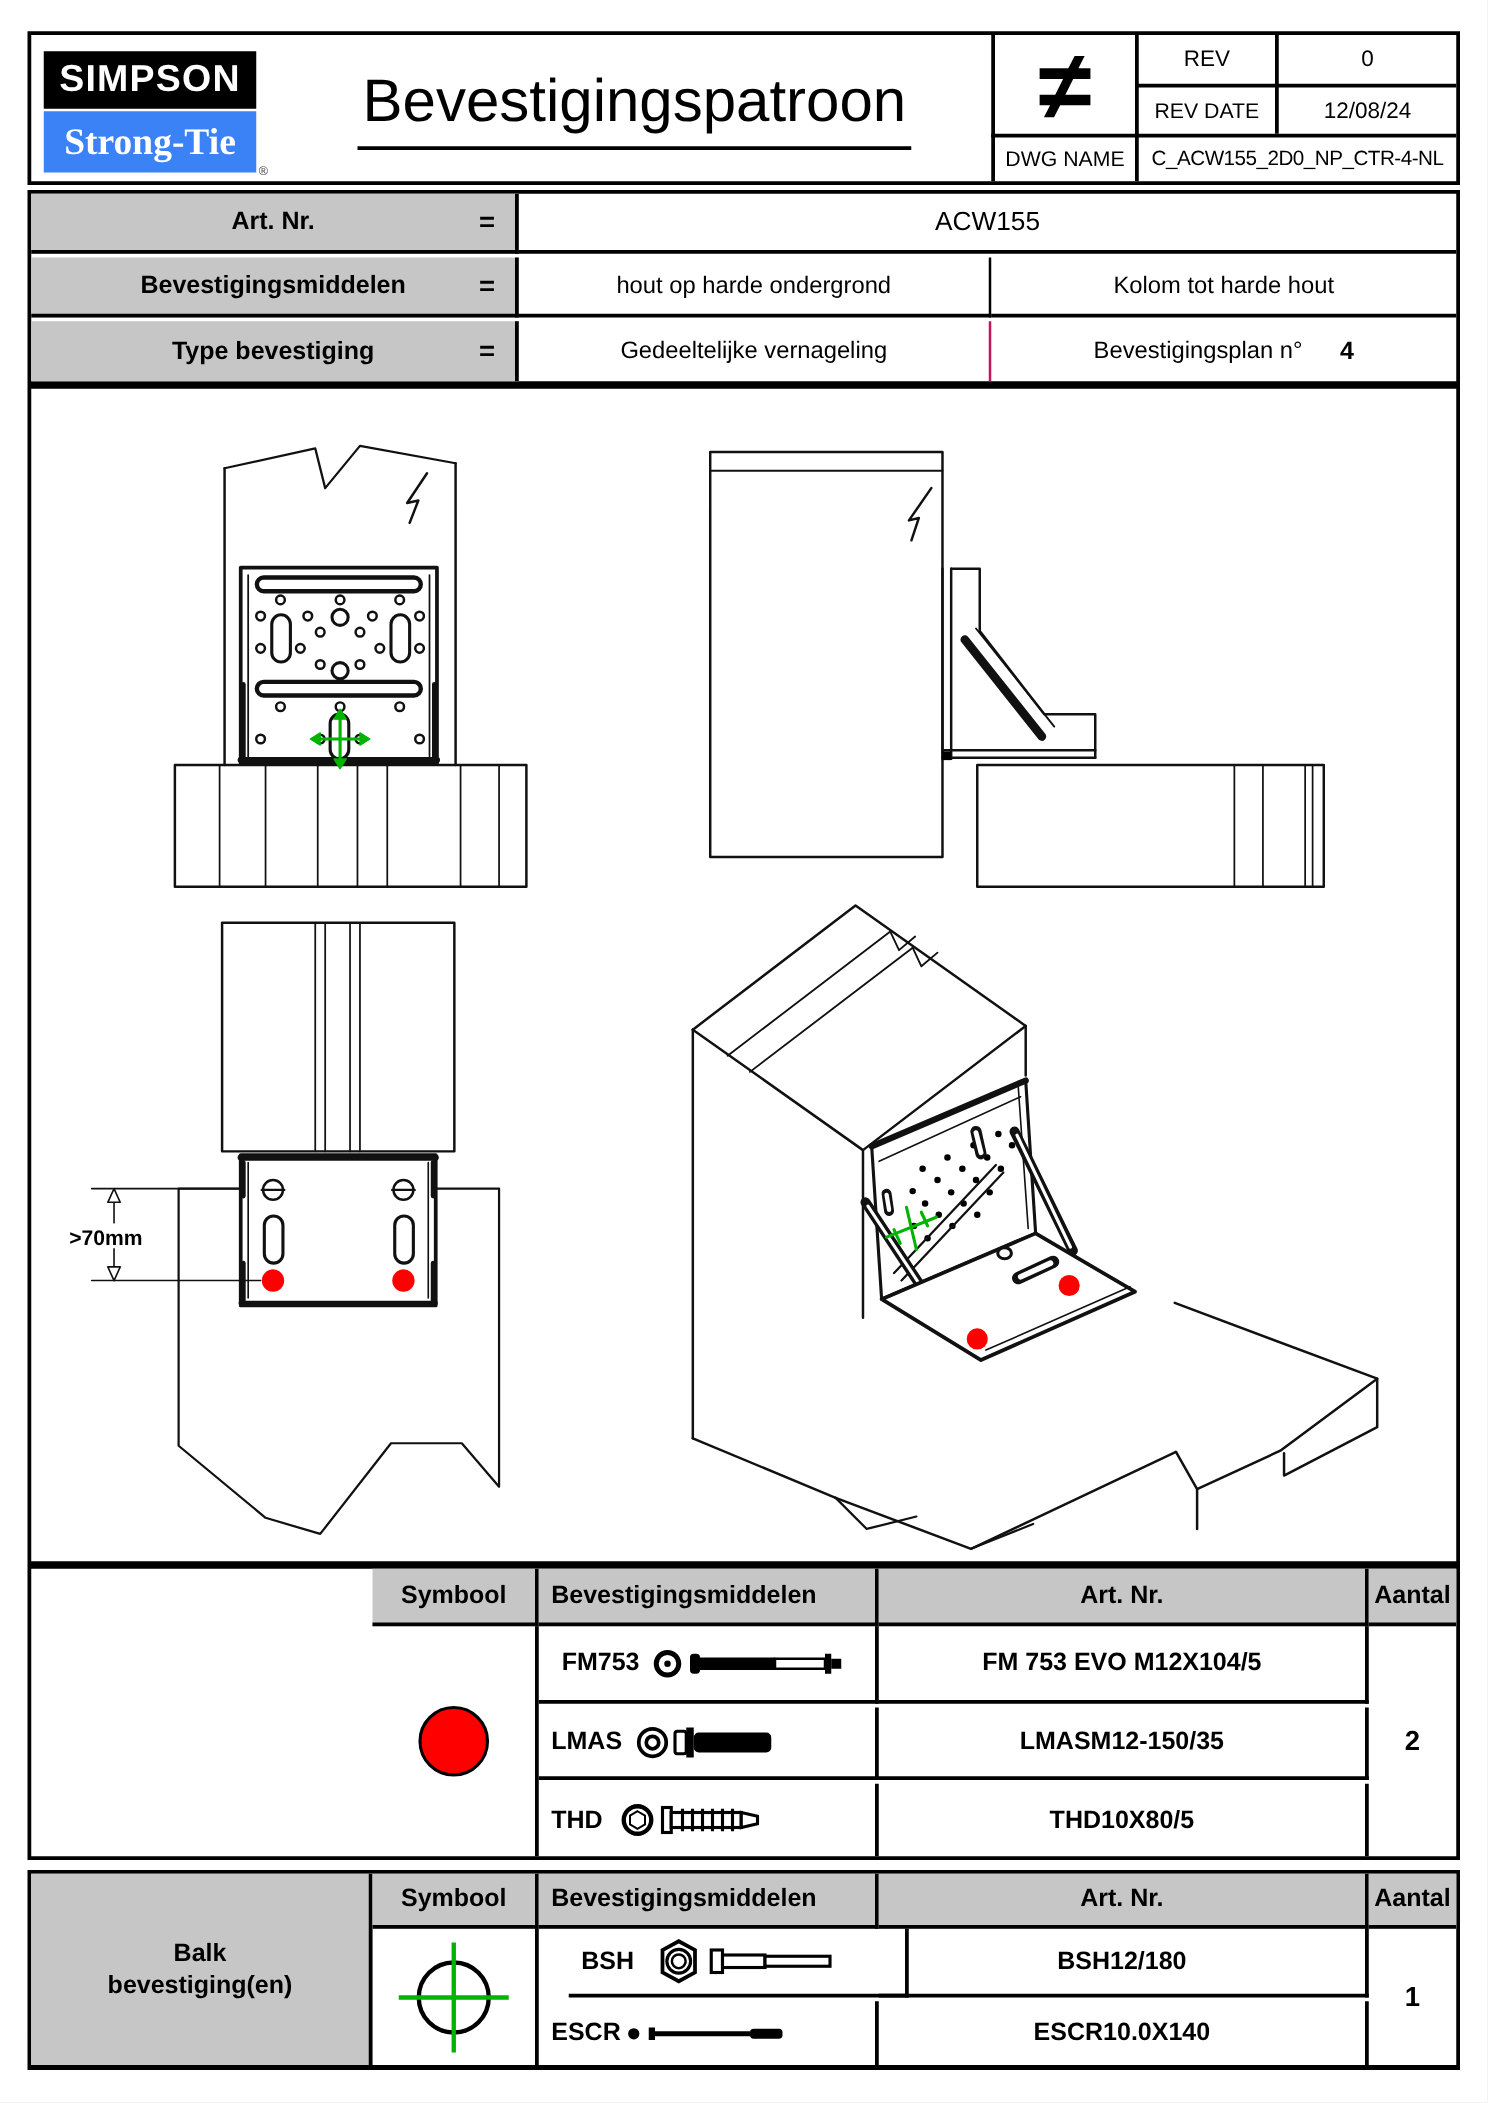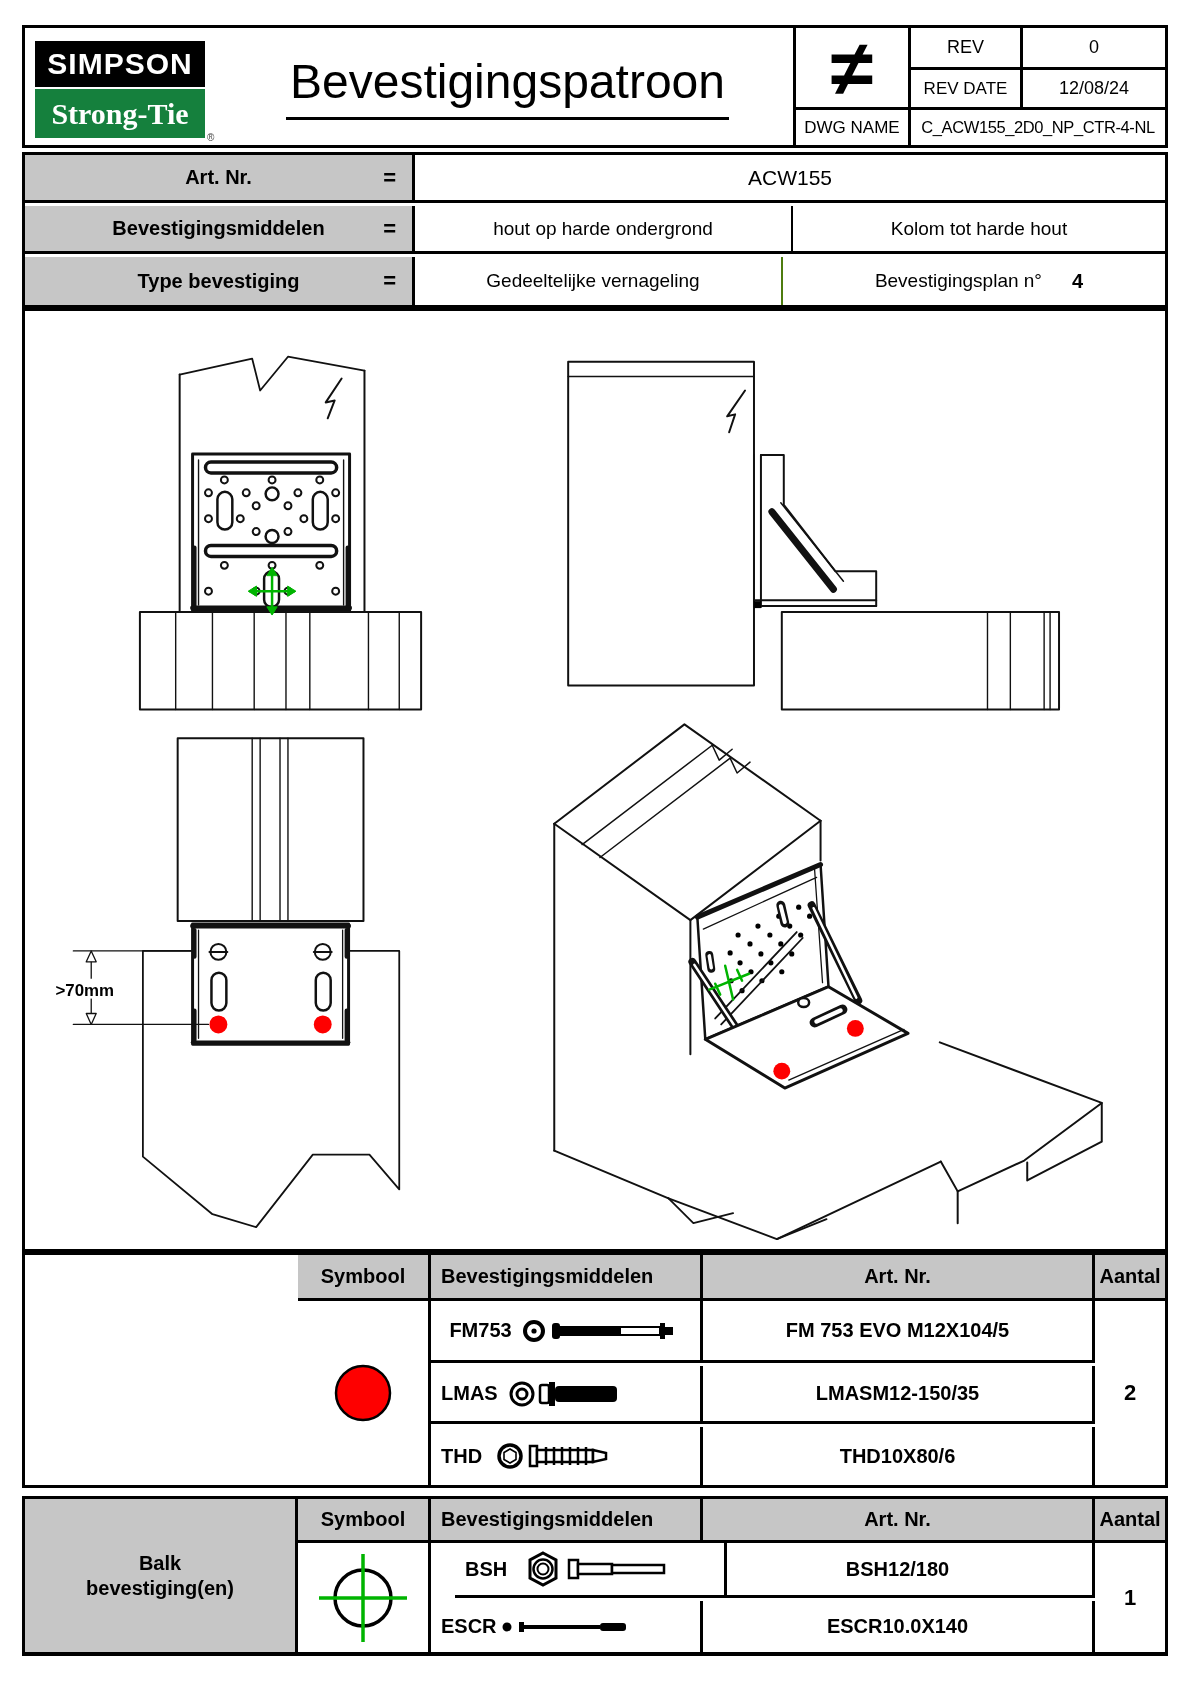--- a/index.html
+++ b/index.html
@@ -16,21 +16,21 @@
 </head>
 <body>
 
 <div class="page">
 
   <div class="abs bordered" style="left:22px;top:25px;width:1146px;height:123px;">
 
     <div class="abs cell" style="left:10px;top:13px;width:170px;height:46px;background:#000;">
       <span class="b" style="color:#fff;font-size:30px;letter-spacing:1px;">SIMPSON</span>
     </div>
-    <div class="abs cell" style="left:10px;top:61px;width:170px;height:49px;background:#15803d;">
+    <div class="abs cell" style="left:10px;top:61px;width:170px;height:49px;background:#3b82f6;">
       <span class="b" style="color:#fff;font-size:30px;font-family:'Liberation Serif',serif;">Strong-Tie</span>
     </div>
     <span class="abs" style="left:182px;top:104px;font-size:10px;color:#444;">®</span>
 
     <div class="abs cell" style="left:200px;top:0;width:565px;height:117px;">
       <span style="font-size:48px;border-bottom:3px solid #000;padding:0 4px 8px 4px;">Bevestigingspatroon</span>
     </div>
 
     <div class="abs" style="left:768px;top:0;width:3px;height:117px;background:#000;"></div>
     <div class="abs" style="left:883px;top:0;width:3px;height:117px;background:#000;"></div>
@@ -80,21 +80,21 @@
       <span style="font-size:19px;">hout op harde ondergrond</span>
     </div>
     <div class="abs cell" style="left:768px;top:51px;width:372px;height:48px;border-bottom:3px solid #000;">
       <span style="font-size:19px;">Kolom tot harde hout</span>
     </div>
 
     <div class="abs cell gray" style="left:0;top:102px;width:390px;height:48px;border-right:3px solid #000;">
       <span class="b" style="font-size:20px;">Type bevestiging</span>
       <span class="b abs" style="right:16px;font-size:22px;">=</span>
     </div>
-    <div class="abs cell" style="left:380px;top:102px;width:378px;height:48px;border-right:2px solid #4d7c0f;text-align:right;">
+    <div class="abs cell" style="left:390px;top:102px;width:378px;height:48px;border-right:2px solid #be185d;text-align:right;">
       <span style="font-size:19px;">Gedeeltelijke vernageling</span>
     </div>
     <div class="abs cell" style="left:768px;top:102px;width:372px;height:48px;gap:30px;">
       <span style="font-size:19px;">Bevestigingsplan n°</span>
       <span class="b" style="font-size:20px;">4</span>
     </div>
   </div>
 
   <div class="abs bordered" style="left:22px;top:308px;width:1146px;height:944px;">
     <svg width="1140" height="938" viewBox="0 0 1146 944" fill="none" stroke="#111" stroke-width="2" stroke-linejoin="round" stroke-linecap="round">
@@ -305,21 +305,21 @@
       <svg width="150" height="36" viewBox="0 0 150 36">
         <circle cx="14" cy="18" r="11" fill="none" stroke="#000" stroke-width="3.5"></circle>
         <path d="M14,11 L20,14.5 V21.5 L14,25 L8,21.5 V14.5 Z" fill="none" stroke="#000" stroke-width="1.6"></path>
         <rect x="34" y="8" width="7" height="20" fill="#fff" stroke="#000" stroke-width="2.5"></rect>
         <rect x="41" y="12" width="56" height="12" fill="#fff" stroke="#000" stroke-width="2.5"></rect>
         <path d="M50,9 V27 M58,9 V27 M66,9 V27 M74,9 V27 M82,9 V27 M90,9 V27" stroke="#000" stroke-width="2.5"></path>
         <path d="M97,12 L110,15 V21 L97,24 Z" fill="#fff" stroke="#000" stroke-width="2.5"></path>
       </svg>
     </div>
     <div class="abs cell" style="left:678px;top:172px;width:392px;height:58px;border-right:3px solid #000;">
-      <span class="b" style="font-size:20px;">THD10X80/6</span>
+      <span class="b" style="font-size:20px;">THD10X80/5</span>
     </div>
     <div class="abs cell" style="left:1070px;top:46px;width:70px;height:184px;">
       <span class="b" style="font-size:22px;">2</span>
     </div>
   </div>
 
   <div class="abs bordered" style="left:22px;top:1496px;width:1146px;height:160px;border-bottom-width:4px;">
     <div class="abs cell gray" style="left:0;top:0;width:273px;height:153px;border-right:3px solid #000;">
       <span class="b" style="font-size:20px;text-align:center;width:160px;line-height:1.25;">Balk bevestiging(en)</span>
     </div>

